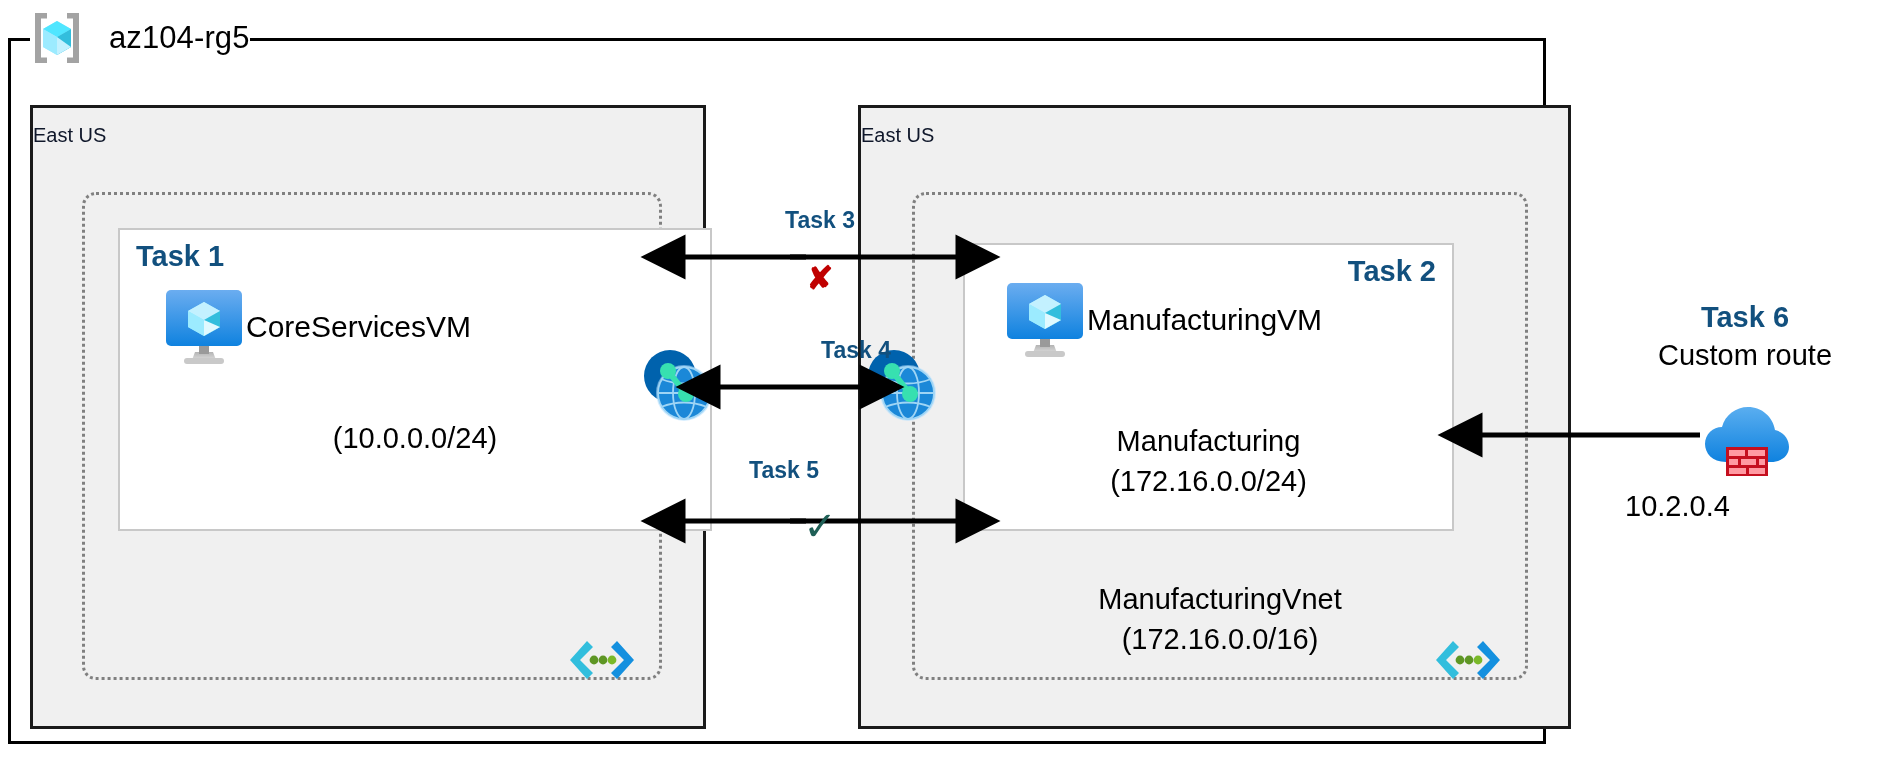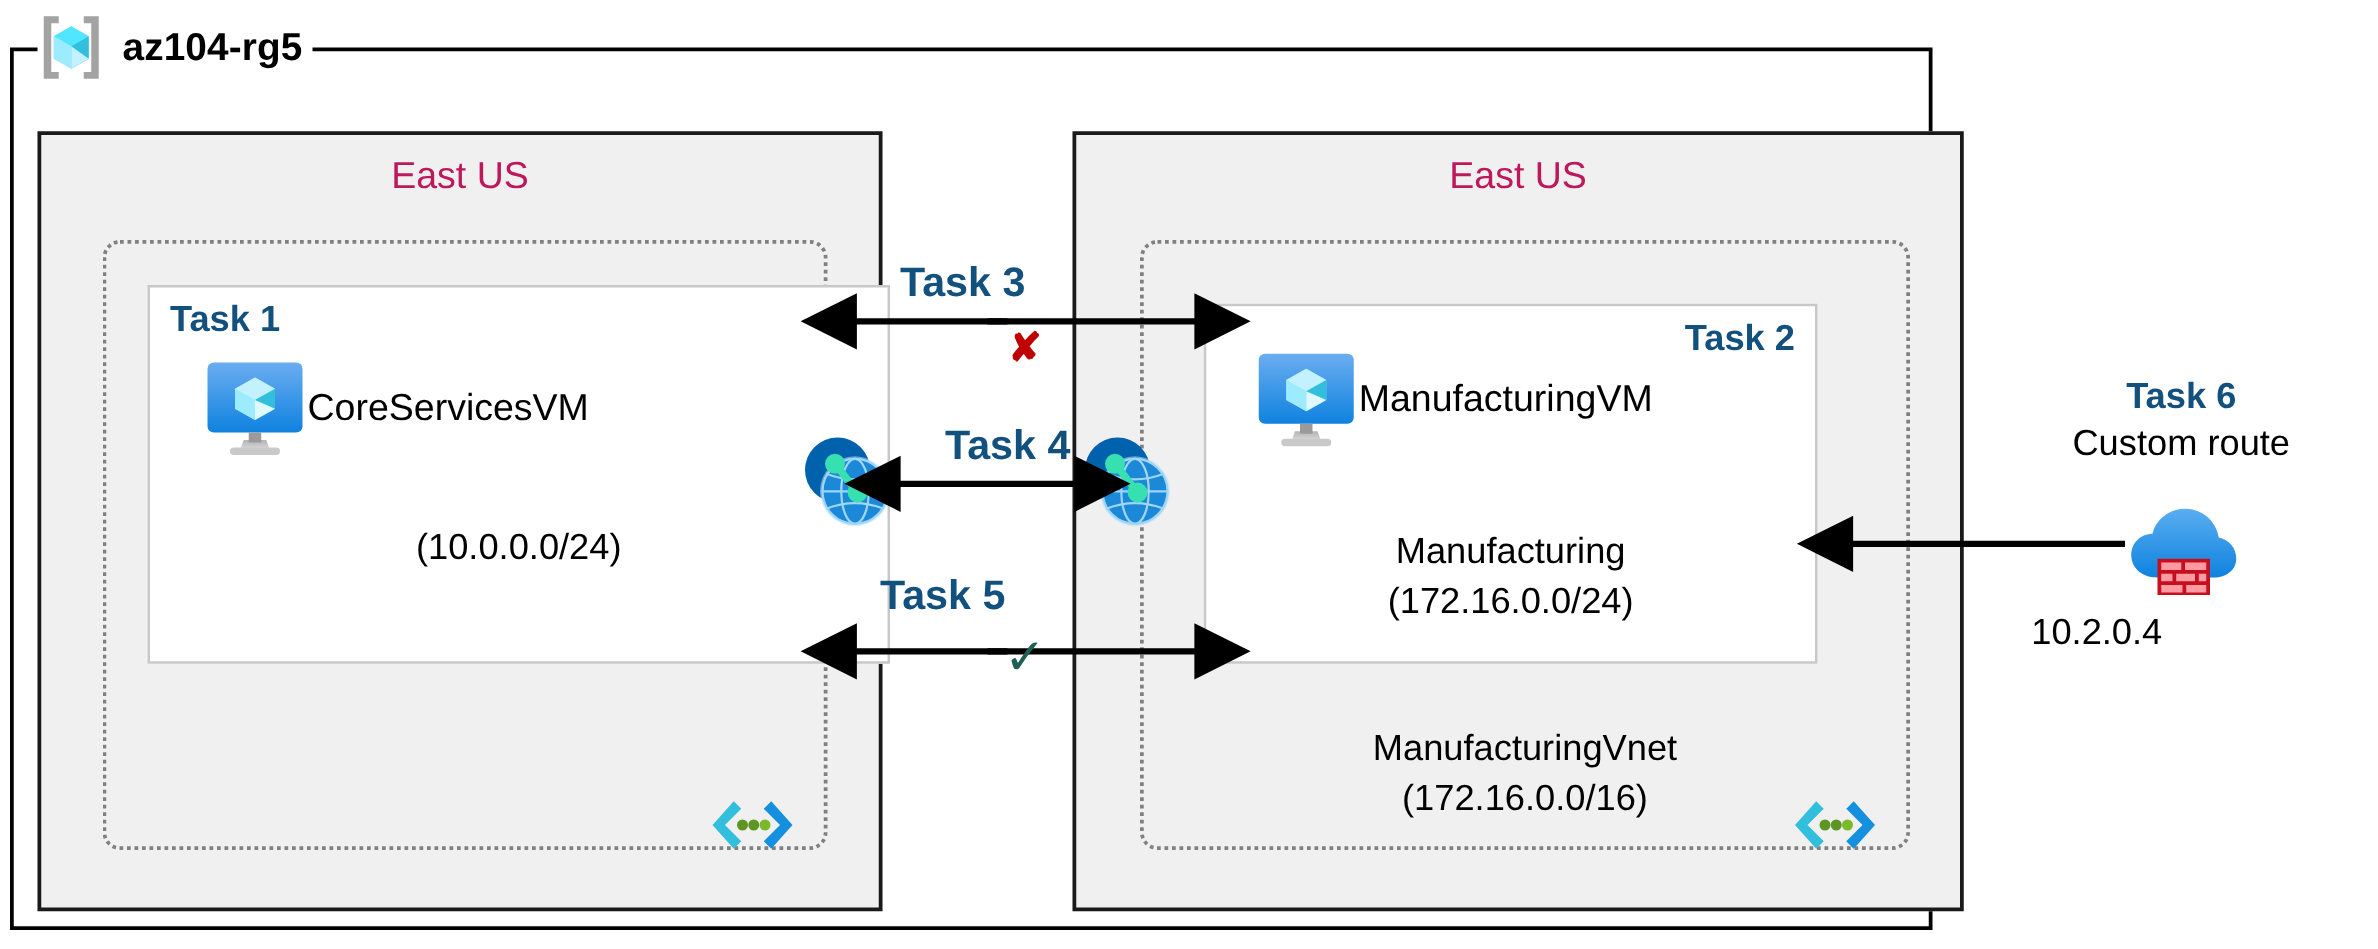--- a/index.html
+++ b/index.html
@@ -37,22 +37,21 @@
     width: 220px;
     height: 76px;
     background: #ffffff;
   }
   #rg-title-wrap {
     left: 30px;
     top: 8px;
     height: 60px;
     display: flex;
     align-items: center;
-    gap: 14px;
-    font-weight: bold;
+    gap: 25px;
   }
   #rg-title-text {
     font-size: 31px;
     color: #000000;
     white-space: nowrap;
     letter-spacing: .1px;
   }
 
   
   .region-box {
@@ -60,23 +59,23 @@
     border: 3px solid #1a1a1a;
     box-sizing: border-box;
   }
   #region-left  { left: 30px;  top: 105px; width: 676px; height: 624px; }
   #region-right { left: 858px; top: 105px; width: 713px; height: 624px; }
   .region-label {
     position: absolute;
     top: 16px;
     left: 0;
     width: 100%;
-    text-align: center;
-    font-size: 30px;
-    color: #be185d;
+    text-align: left;
+    font-size: 20px;
+    color: #0f172a;
   }
 
   
   .vnet-box {
     border: 3px dotted #808080;
     border-radius: 14px;
     box-sizing: border-box;
     background: transparent;
   }
   #vnet-left  { left: 82px;  top: 192px; width: 580px; height: 488px; }
@@ -145,22 +144,22 @@
     line-height: 40px;
     color: #000000;
   }
   #subnet-left .subnet-label  { top: 188px; }
   #subnet-right .subnet-label { top: 176px; }
 
   
   .center-task-label {
     position: absolute;
     width: 200px;
-    text-align: left;
-    font-size: 33px;
+    text-align: center;
+    font-size: 23px;
     font-weight: bold;
     color: #12507e;
     white-space: nowrap;
   }
   .center-mark {
     position: absolute;
     width: 200px;
     text-align: center;
     font-size: 32px;
     font-weight: bold;
@@ -394,21 +393,21 @@
     <line x1="790" y1="521" x2="958" y2="521" stroke="#000" stroke-width="5" marker-end="url(#arrR)"></line>
 
     <line x1="1480" y1="435" x2="1700" y2="435" stroke="#000" stroke-width="5" marker-start="url(#arrL)"></line>
   </svg>
 
   <div class="center-task-label" style="left:720px; top:207px;">Task 3</div>
   <div class="center-mark mark-x" style="left:720px; top:262px;">✘</div>
 
   <div class="center-task-label" style="left:756px; top:337px;">Task 4</div>
 
-  <div class="center-task-label" style="left:704px; top:457px;">Task 5</div>
+  <div class="center-task-label" style="left:684px; top:457px;">Task 5</div>
   <div class="center-mark mark-check" style="left:720px; top:506px;">✓</div>
 
   <div class="abs" id="task6-block">
     <div id="task6-tag">Task 6</div>
     <div id="task6-sub">Custom route</div>
   </div>
 
   <div id="fw-icon-wrap">
     <svg width="92" height="80" viewBox="0 0 92 80" aria-hidden="true">
       <defs>

